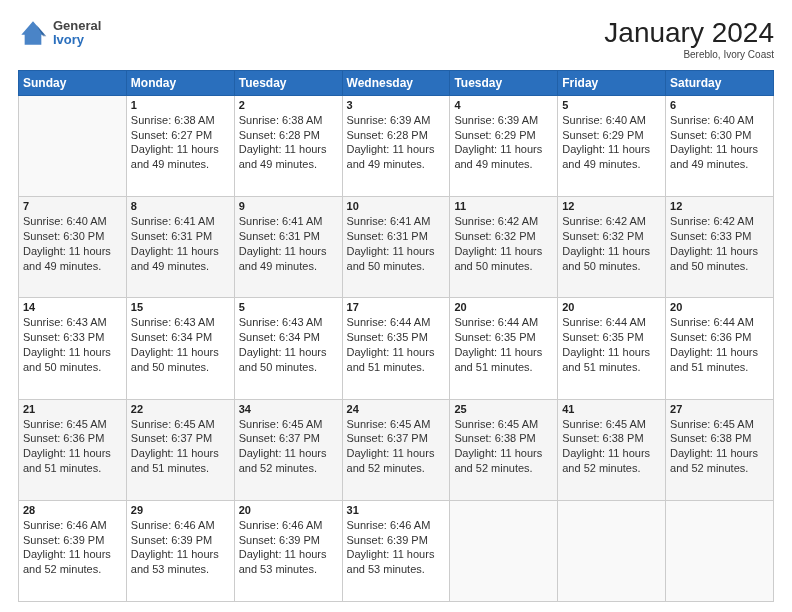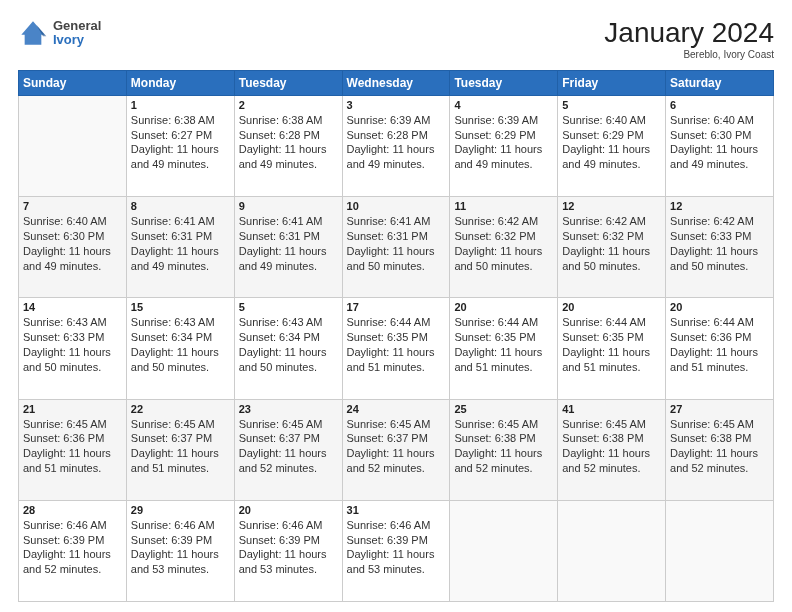--- a/index.html
+++ b/index.html
@@ -289,21 +289,21 @@
 and 51 minutes.</div>
           </td>
           <td>
             <span class="day-number">22</span>
             <div class="day-info" style="white-space: pre-line;">Sunrise: 6:45 AM
 Sunset: 6:37 PM
 Daylight: 11 hours
 and 51 minutes.</div>
           </td>
           <td>
-            <span class="day-number">23</span>
+            <span class="day-number">34</span>
             <div class="day-info" style="white-space: pre-line;">Sunrise: 6:45 AM
 Sunset: 6:37 PM
 Daylight: 11 hours
 and 52 minutes.</div>
           </td>
           <td>
             <span class="day-number">24</span>
             <div class="day-info" style="white-space: pre-line;">Sunrise: 6:45 AM
 Sunset: 6:37 PM
 Daylight: 11 hours

